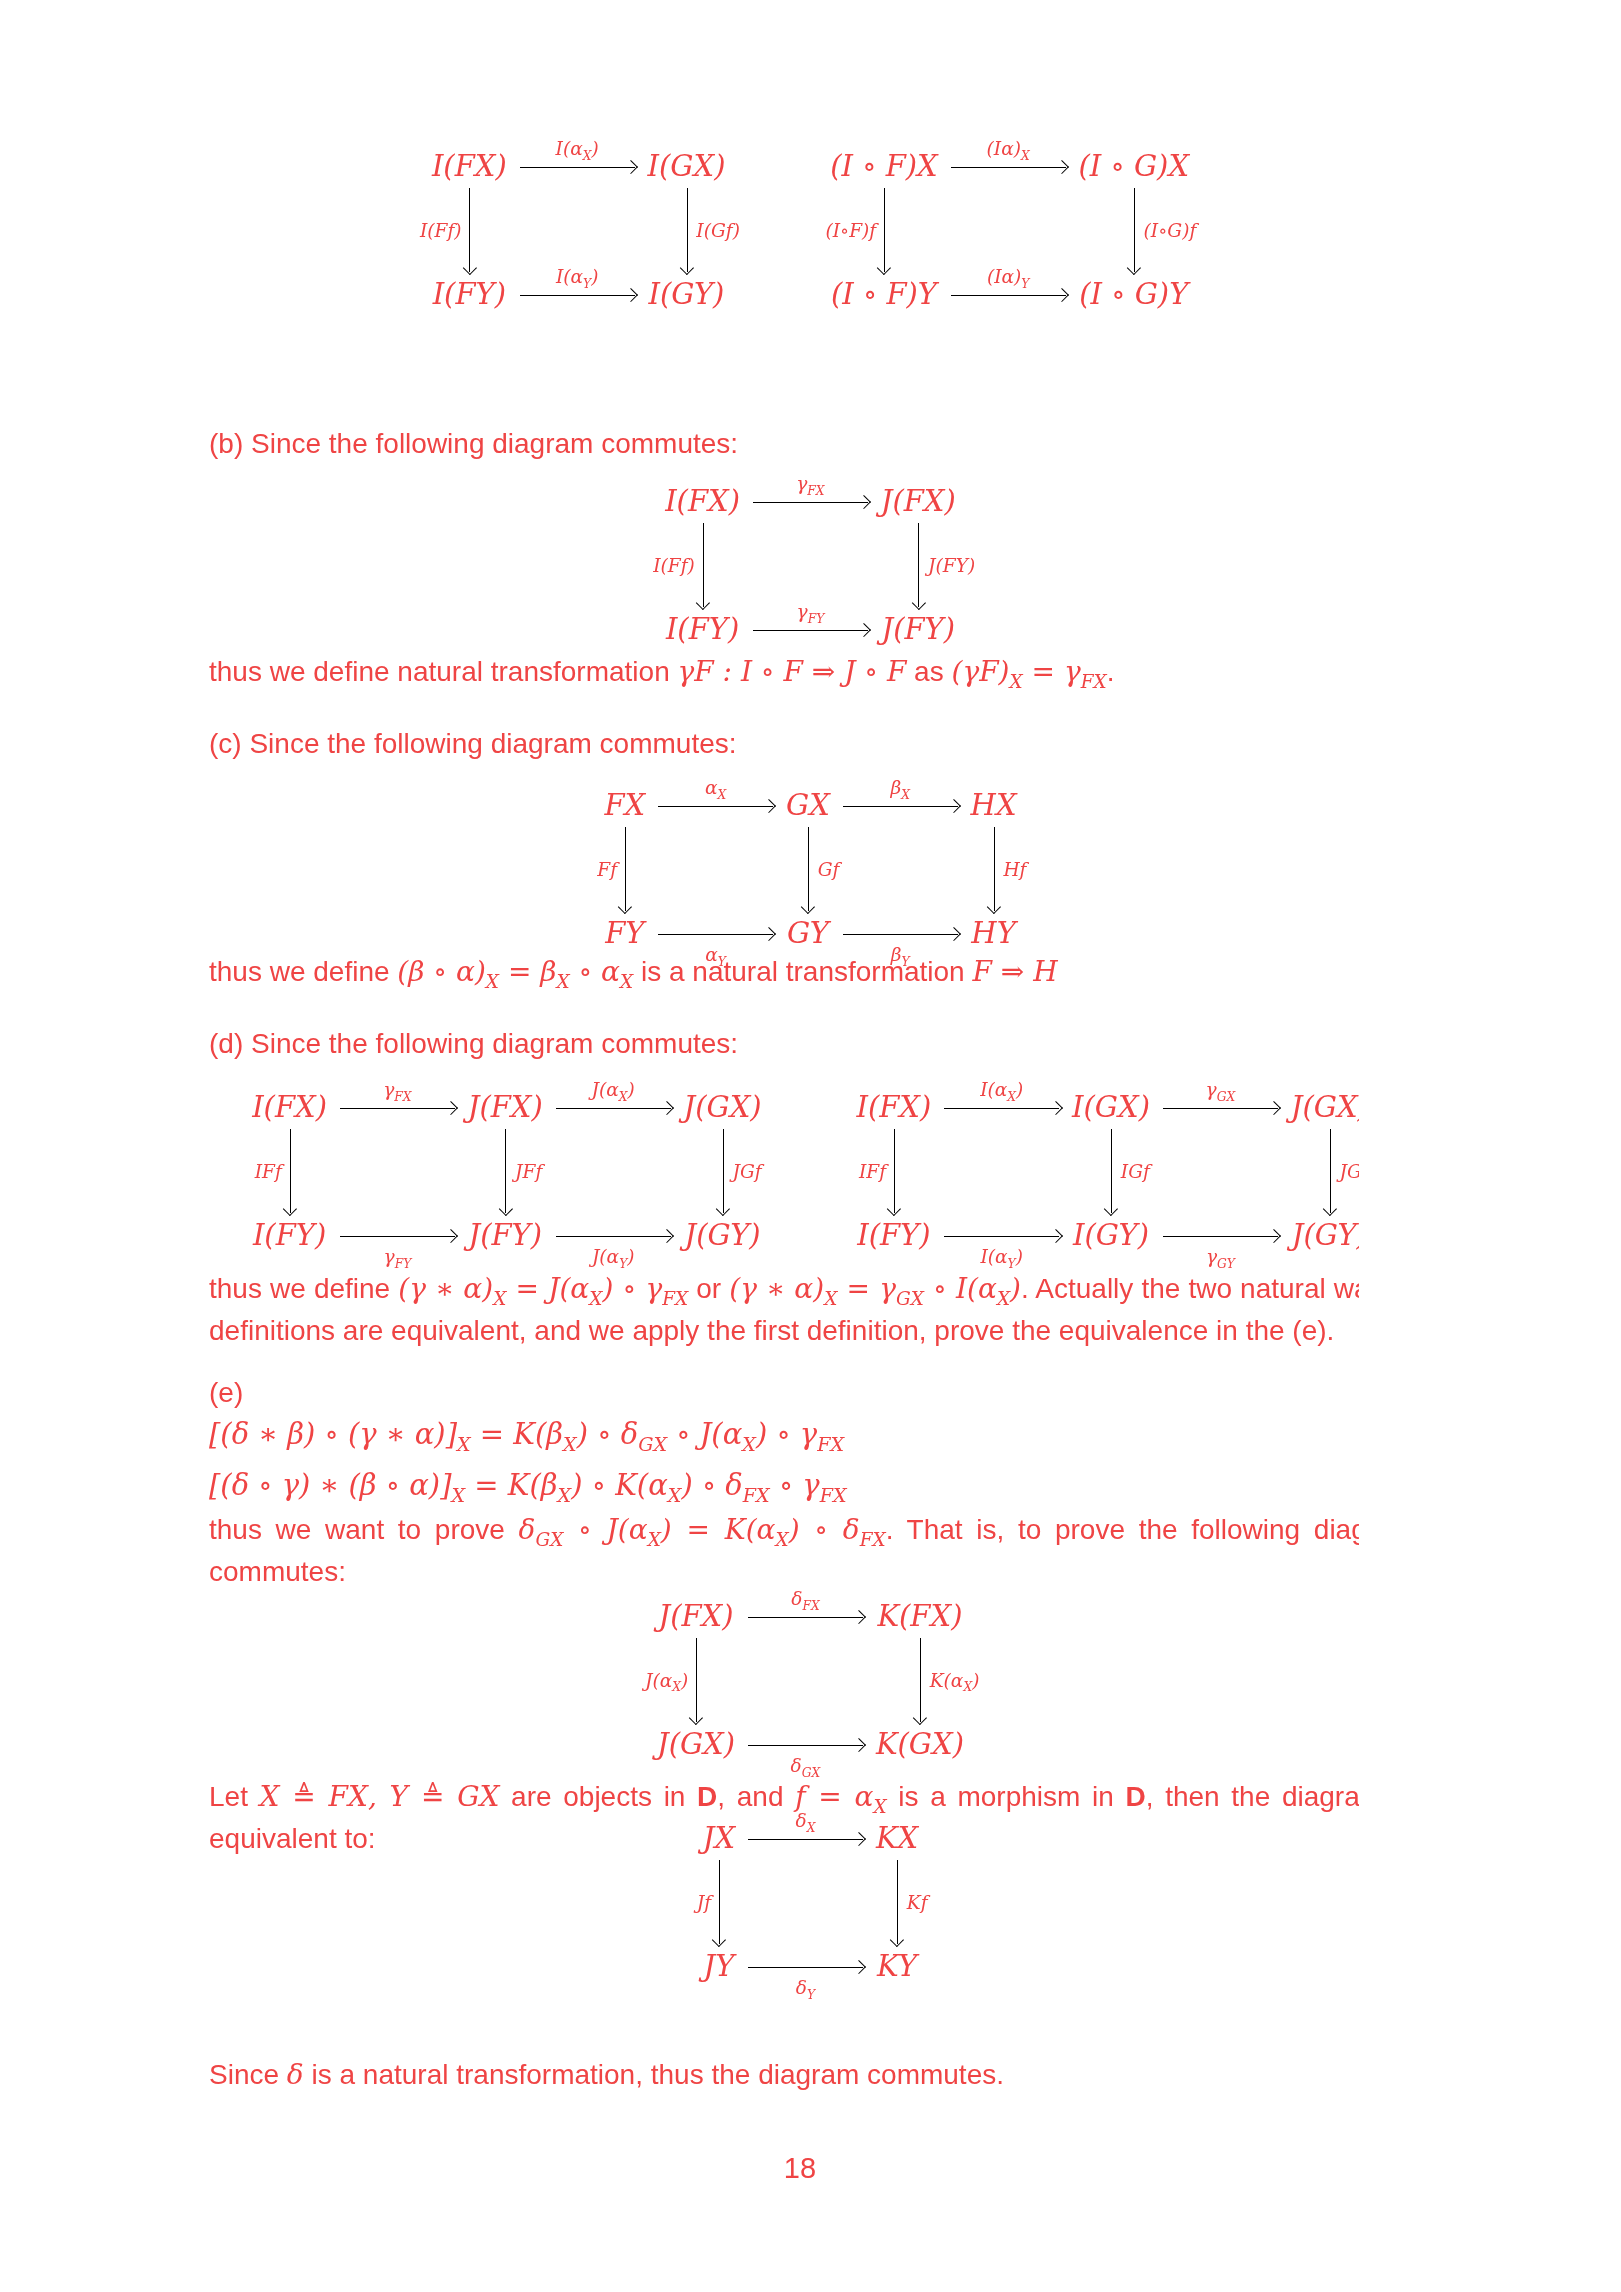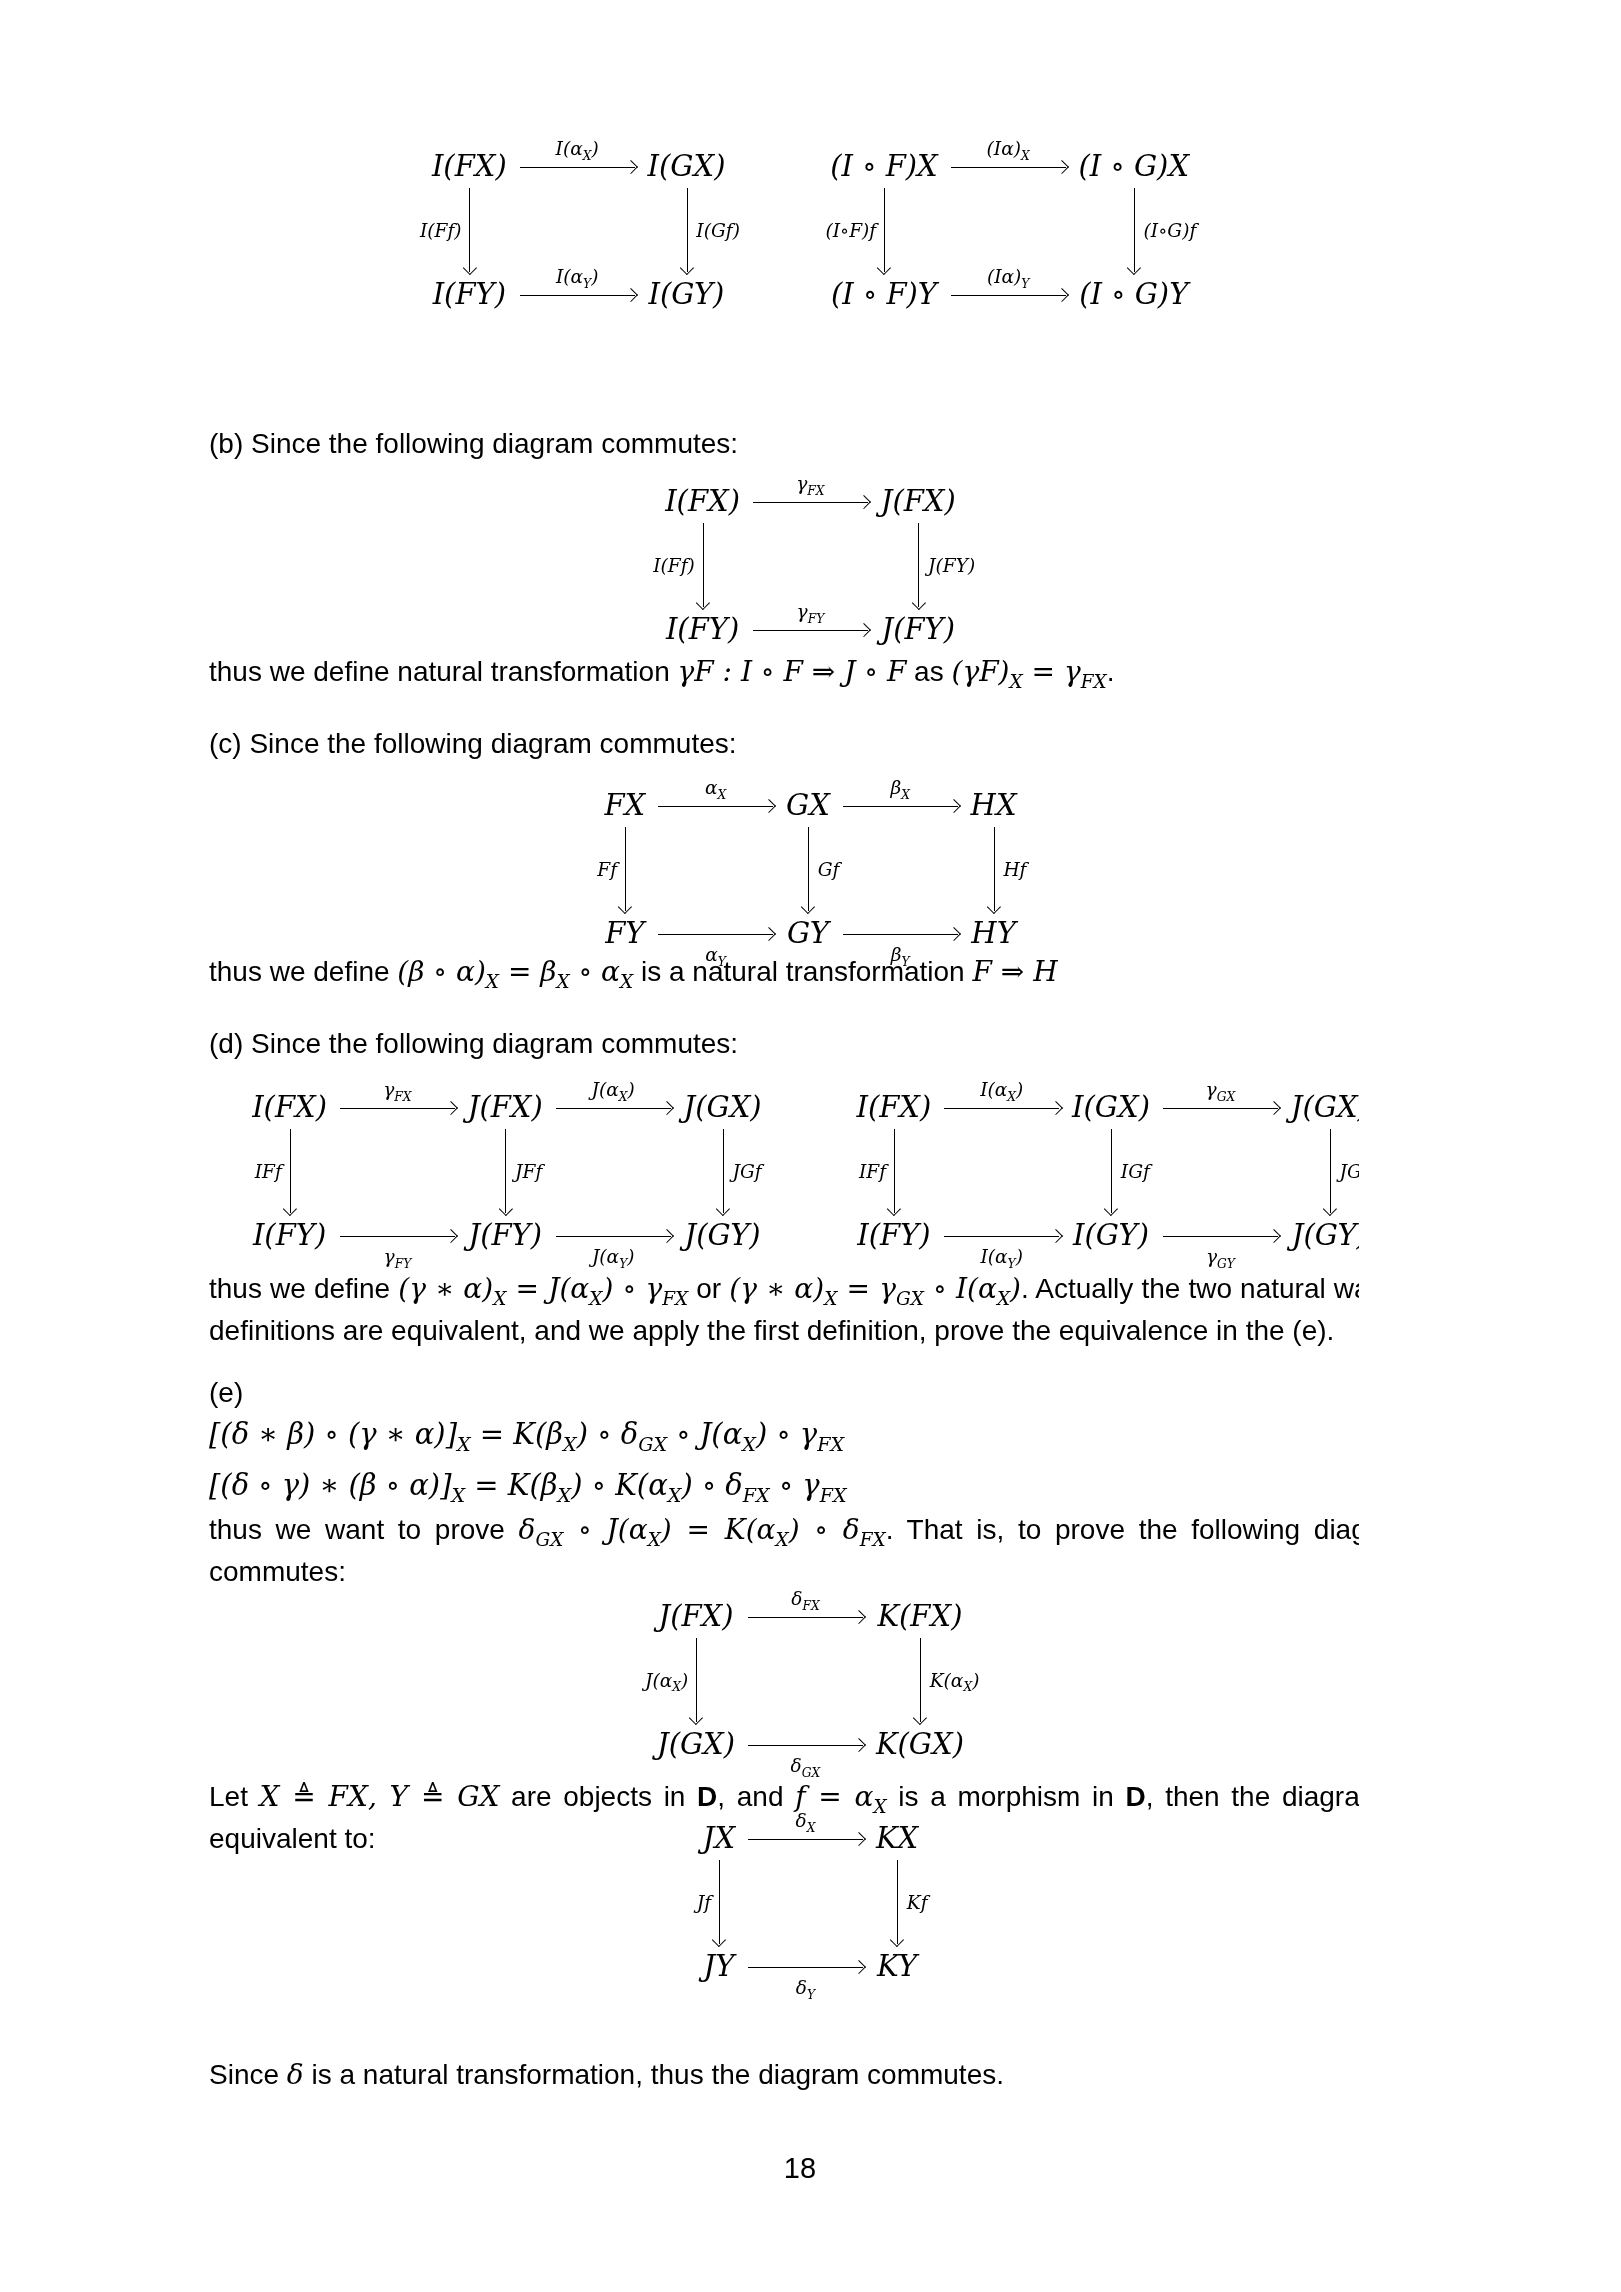--- a/index.html
+++ b/index.html
@@ -1,18 +1,18 @@
 <!DOCTYPE html>
 <html><head>
 <meta charset="utf-8">
 <style>
   html,body { margin:0; padding:0; background:#ffffff; }
   .page {
     position:relative; width:1359px; height:2293px; background:#ffffff;
-    font-family:"Liberation Sans", sans-serif; color:#000000; overflow:hidden;
+    font-family:"Liberation Sans", sans-serif; color:#ef4444; overflow:hidden;
   }
   
   .tb {
     position:absolute; left:209px; width:1206px;
     font-size:28px; line-height:42px; text-align:justify;
   }
   .m { font-family:"DejaVu Serif","DejaVu Sans",serif; font-style:italic; }
   sub { font-size:66%; line-height:0; }
   .bfd { font-weight:bold; font-style:normal; }
   .eqblock { position:absolute; left:209px; width:1206px; }

